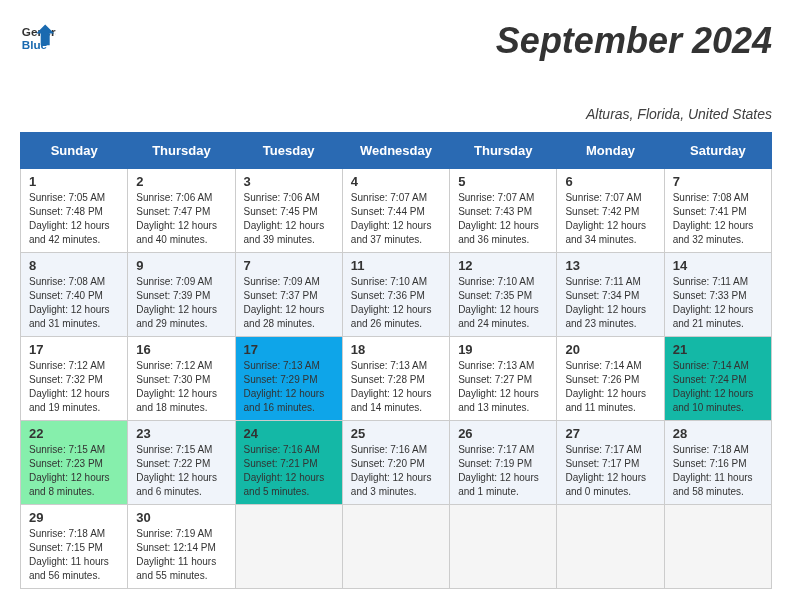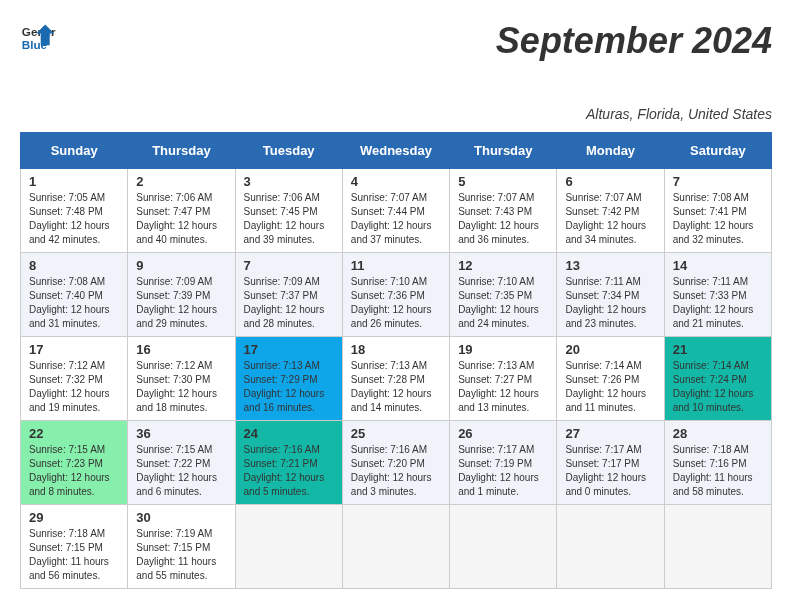--- a/index.html
+++ b/index.html
@@ -267,21 +267,21 @@
       </tr>
       <tr>
         <td style="background: #86efac;">
           <span class="day-num">22</span>
           <div class="day-info" style="white-space: pre-line;">Sunrise: 7:15 AM
 Sunset: 7:23 PM
 Daylight: 12 hours
 and 8 minutes.</div>
         </td>
         <td style="background: rgb(240, 244, 250);">
-          <span class="day-num">36</span>
+          <span class="day-num">23</span>
           <div class="day-info" style="white-space: pre-line;">Sunrise: 7:15 AM
 Sunset: 7:22 PM
 Daylight: 12 hours
 and 6 minutes.</div>
         </td>
         <td style="background: #14b8a6;">
           <span class="day-num">24</span>
           <div class="day-info" style="white-space: pre-line;">Sunrise: 7:16 AM
 Sunset: 7:21 PM
 Daylight: 12 hours
@@ -320,21 +320,21 @@
         <td style="background: rgb(255, 255, 255); margin-top: 37px;">
           <span class="day-num">29</span>
           <div class="day-info" style="white-space: pre-line;">Sunrise: 7:18 AM
 Sunset: 7:15 PM
 Daylight: 11 hours
 and 56 minutes.</div>
         </td>
         <td style="background: rgb(255, 255, 255);">
           <span class="day-num">30</span>
           <div class="day-info" style="white-space: pre-line;">Sunrise: 7:19 AM
-Sunset: 7:15 PM
+Sunset: 12:14 PM
 Daylight: 11 hours
 and 55 minutes.</div>
         </td>
         <td class="empty" style="background: rgb(245, 245, 245);"></td>
         <td class="empty" style="background: rgb(245, 245, 245);"></td>
         <td class="empty" style="background: rgb(245, 245, 245);"></td>
         <td class="empty" style="background: rgb(245, 245, 245);"></td>
         <td class="empty" style="background: rgb(245, 245, 245);"></td>
       </tr>
     </tbody>

